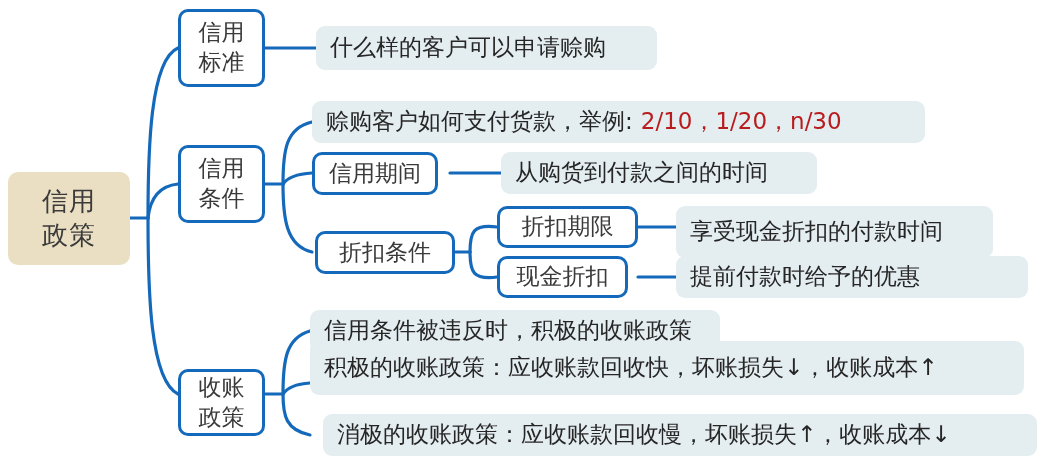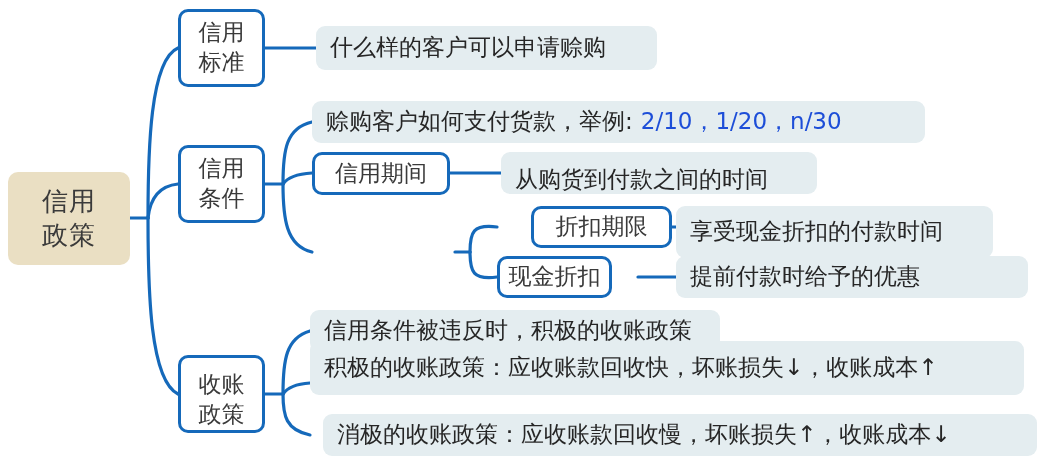--- a/index.html
+++ b/index.html
@@ -62,21 +62,21 @@
     background: #e4edf0;
     border-radius: 9px;
     color: #262626;
     font-size: 23px;
     justify-content: flex-start;
     padding-left: 14px;
     padding-right: 14px;
     text-align: left;
   }
   .txt-red {
-    color: #1d4ed8;
+    color: #b91c1c;
   }
 </style>
 </head>
 <body>
 
 <div id="canvas">
 
   <svg id="connectors" viewBox="0 0 1044 467" xmlns="http://www.w3.org/2000/svg">
     <g fill="none" stroke="#1569ba" stroke-width="3.2" stroke-linecap="round">
 
@@ -125,43 +125,46 @@
   <div class="node node--branch two-line" style="left:178px; top:145px; width:87px; height:78px;">
     <span>信用
 条件</span>
   </div>
 
   <div class="node node--leaf" style="left:312px; top:101px; width:613px; height:42px;text-align:center;">
     <span>赊购客户如何支付货款，举例:</span>
     <span class="txt-red" style="padding-left:8px;">2/10，1/20，n/30</span>
   </div>
 
-  <div class="node node--branch" style="left:312px; top:152px; width:138px; height:43px;">
+  <div class="node node--branch" style="left:312px; top:152px; width:126px; height:43px;">
     <span>信用期间</span>
   </div>
-  <div class="node node--leaf" style="left:501px; top:152px; width:316px; height:42px;align-items:flex-end;">
+  <div class="node node--leaf" style="left:501px; top:152px; width:316px; height:42px;">
     <span>从购货到付款之间的时间</span>
   </div>
 
+  <div class="node node--branch" style="left:315px; top:231px; width:140px; height:43px;">
+    <span>折扣条件</span>
+  </div>
 
-  <div class="node node--branch" style="left:497px; top:206px; width:141px; height:42px;margin-left:34px;">
+  <div class="node node--branch" style="left:497px; top:206px; width:141px; height:42px;">
     <span>折扣期限</span>
   </div>
   <div class="node node--leaf" style="left:676px; top:206px; width:317px; height:52px;">
     <span>享受现金折扣的付款时间</span>
   </div>
 
-  <div class="node node--branch" style="left:497px; top:256px; width:115px; height:42px;">
+  <div class="node node--branch" style="left:497px; top:256px; width:131px; height:42px;">
     <span>现金折扣</span>
   </div>
   <div class="node node--leaf" style="left:676px; top:256px; width:352px; height:42px;">
     <span>提前付款时给予的优惠</span>
   </div>
 
-  <div class="node node--branch two-line" style="left:178px; top:355px; width:87px; height:78px;align-items:flex-end;">
+  <div class="node node--branch two-line" style="left:178px; top:369px; width:87px; height:67px;align-items:flex-end;">
     <span>收账
 政策</span>
   </div>
 
   <div class="node node--leaf" style="left:310px; top:310px; width:410px; height:42px;">
     <span>信用条件被违反时，积极的收账政策</span>
   </div>
 
   <div class="node node--leaf" style="left:310px; top:341px; width:714px; height:54px;">
     <span>积极的收账政策：应收账款回收快，坏账损失↓，收账成本↑</span>

